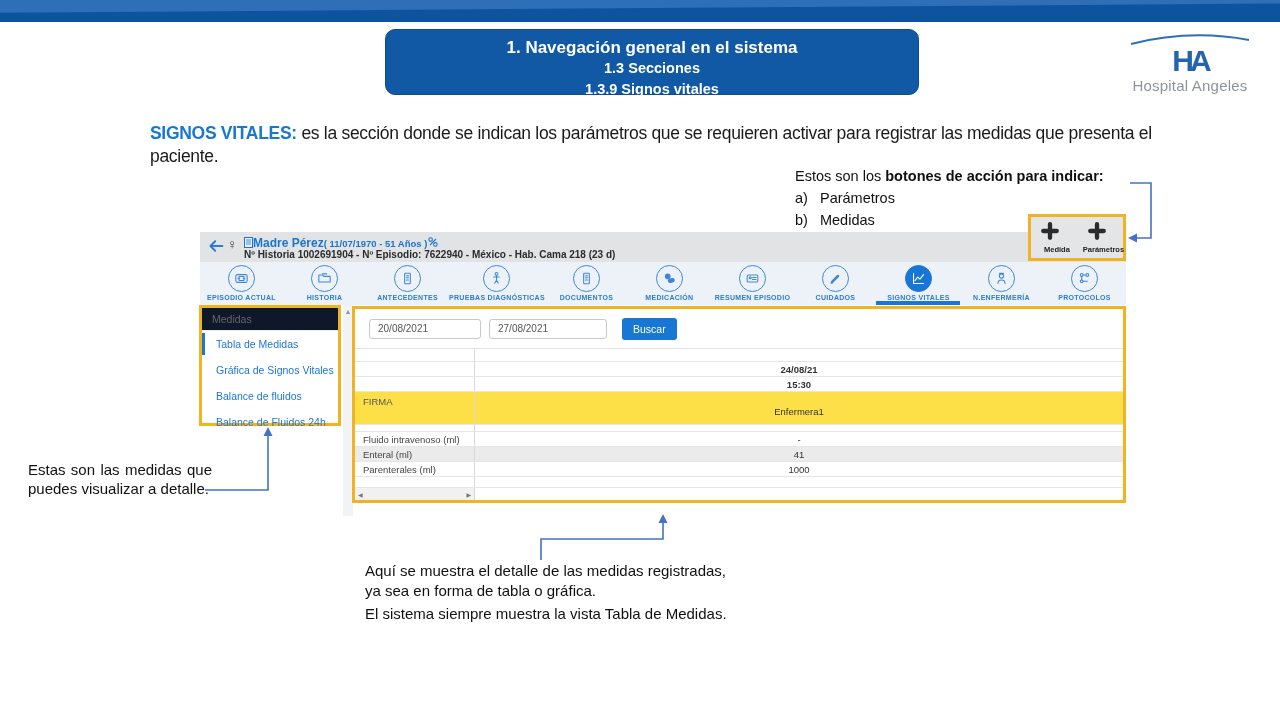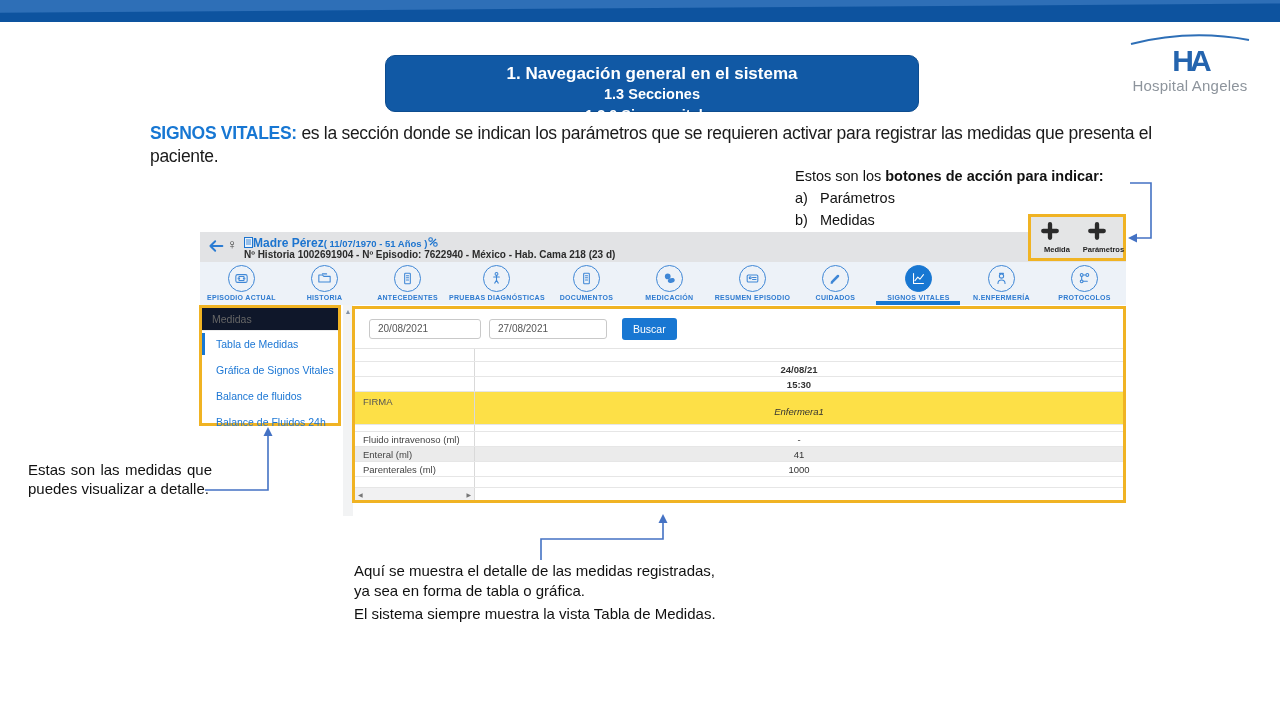--- a/index.html
+++ b/index.html
@@ -4,41 +4,41 @@
 <style>
   html,body{margin:0;padding:0;background:#fff;}
   body{font-family:"Liberation Sans","DejaVu Sans",sans-serif;}
   .slide{position:relative;width:1280px;height:720px;background:#fff;overflow:hidden;}
 
   
   .topbar{position:absolute;left:0;top:0;width:1280px;height:22px;background:#2e6fb7;}
   .topbar .swoosh{position:absolute;inset:0;background:#0d539f;clip-path:polygon(0 58%,100% 16%,100% 100%,0 100%);}
 
   
-  .title-box{position:absolute;left:385px;top:29px;width:534px;height:57px;background:#1159a5;
-    border:1px solid #0d4c8f;border-radius:10px;color:#fff;text-align:center;box-sizing:border-box;padding-top:7px;margin-top:26px;}
+  .title-box{position:absolute;left:385px;top:29px;width:534px;height:66px;background:#1159a5;
+    border:1px solid #0d4c8f;border-radius:10px;color:#fff;text-align:center;box-sizing:border-box;padding-top:7px;}
   .tb-l1{font-size:17px;font-weight:bold;line-height:1.25;}
   .tb-l2{font-size:14.5px;font-weight:bold;line-height:1.45;}
 
   
   .logo{position:absolute;left:1126px;top:28px;width:128px;text-align:center;}
   .logo-arc svg{display:block;margin:0 auto;}
   .logo-ha{font-size:30px;font-weight:bold;color:#2464ae;letter-spacing:-4px;line-height:1;}
   .logo-name{font-size:15px;color:#8d949c;margin-top:1px;letter-spacing:0.2px;}
 
   
   .intro{position:absolute;left:150px;top:122px;width:1022px;font-size:17.5px;color:#1a1a1a;line-height:1.33;letter-spacing:-0.3px;}
   .intro .hl{color:#1777d3;font-weight:bold;}
 
   
   .note-buttons{position:absolute;left:795px;top:166px;font-size:14.5px;color:#111;line-height:1.5;}
   .note-buttons b{font-weight:bold;}
   .pre{white-space:pre-wrap;}
   .note-left{position:absolute;left:28px;top:461px;width:184px;font-size:15px;text-align:justify;line-height:1.25;color:#111;}
-  .note-bottom{position:absolute;left:354px;top:561px;font-size:15px;line-height:1.3;color:#111;}
+  .note-bottom{position:absolute;left:365px;top:561px;font-size:15px;line-height:1.3;color:#111;}
   .note-bottom .l3{margin-top:4px;}
 
   
   .connectors{position:absolute;inset:0;pointer-events:none;}
 
   
   .app{position:absolute;left:200px;top:232px;width:926px;height:284px;}
   .patient-bar{position:absolute;left:0;top:0;width:926px;height:30px;background:#e2e3e5;}
   .back-icon{position:absolute;left:8px;top:7px;color:#2b7cd3;}
   .gender-icon{position:absolute;left:27px;top:4px;font-size:14px;color:#4a4a4a;}
@@ -77,21 +77,21 @@
 
   .table{flex:1;display:flex;flex-direction:column;font-size:9.5px;color:#333;overflow:hidden;}
   .t-row{display:flex;border-bottom:1px solid #e6e6e6;align-items:center;flex:none;height:14px;}
   .t-label{width:120px;flex:none;padding-left:8px;border-right:1px solid #d9d9d9;align-self:stretch;
     display:flex;align-items:center;color:#444;box-sizing:border-box;}
   .t-value{flex:1;text-align:center;}
   .t-row.shade{background:#ebebeb;}
   .t-row.bold .t-value{font-weight:bold;}
   .t-row.tall-shade{height:32px;background:#fde047;align-items:center;}
   .t-row.tall-shade .t-label{align-items:flex-start;padding-top:4px;color:#555;}
-  .t-row.tall-shade .t-value{padding-top:7px;font-style:italic;}
+  .t-row.tall-shade .t-value{padding-top:7px;}
   .t-scrollrow{margin-top:auto;display:flex;flex:none;}
   .t-scroll{width:120px;height:12px;background:#f1f1f2;border-right:1px solid #d9d9d9;display:flex;
     justify-content:space-between;align-items:center;font-size:6px;color:#777;padding:0 3px;box-sizing:border-box;cursor:pointer;}
 
   .buttons-box{left:828px;top:-18px;width:98px;height:47px;background:#e4e5e6;display:flex;
     justify-content:space-around;align-items:flex-start;padding-top:5px;}
   .action-btn{display:flex;flex-direction:column;align-items:center;cursor:pointer;}
   .action-btn svg{width:18px;height:18px;}
   .action-label{font-size:7.5px;color:#222;font-weight:bold;margin-top:1px;margin-left:13px;}
 </style>

